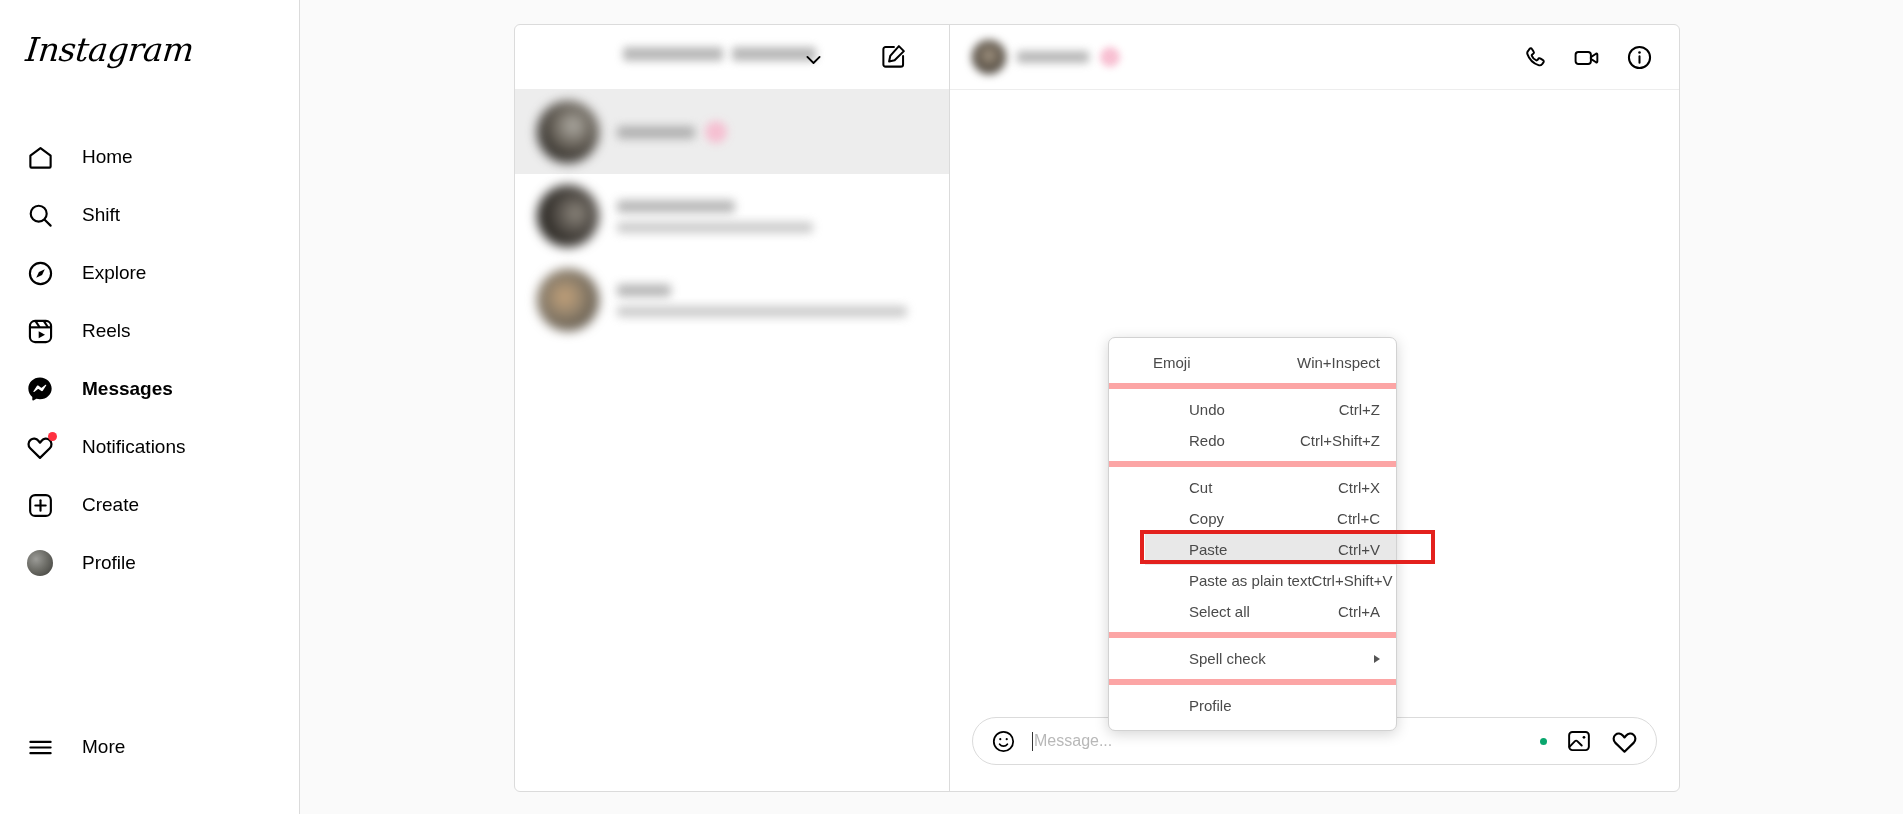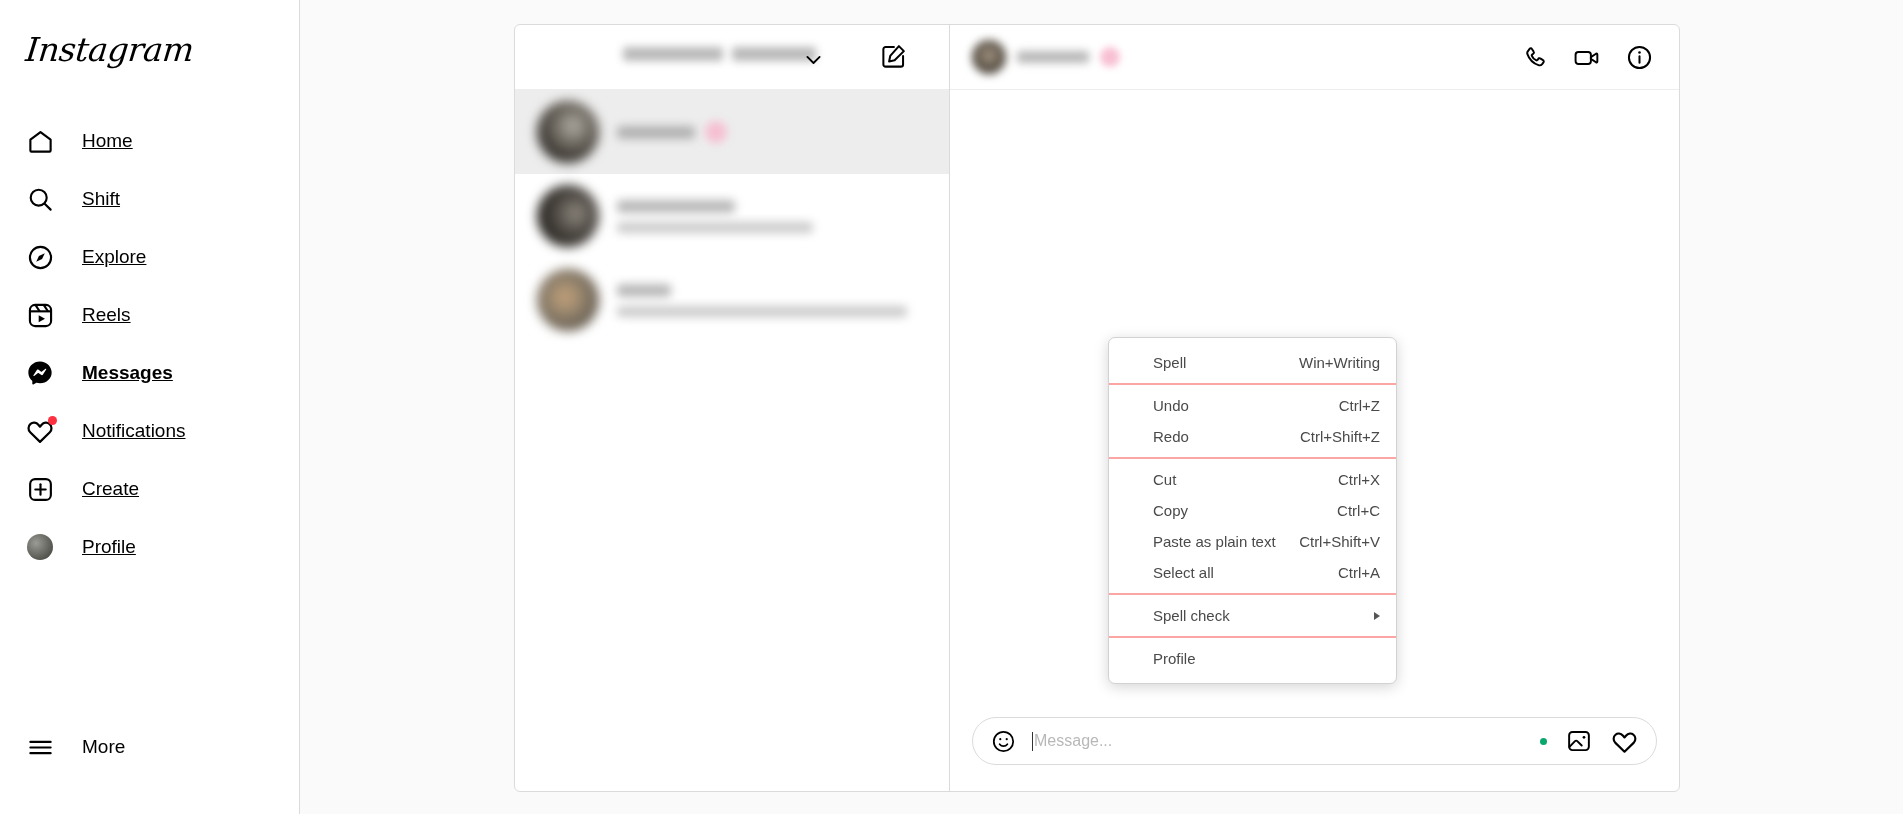--- a/index.html
+++ b/index.html
@@ -18,21 +18,21 @@
     background: #ffffff;
     border-right: 1px solid #dbdbdb;
   }
   .ig-logo {
     position: absolute; left: 26px; top: 30px;
     font-family: "DejaVu Serif", serif;
     font-size: 33px; font-style: italic; font-weight: 400;
     letter-spacing: -0.5px; color: #000;
     transform: skewX(-6deg);
   }
-  .nav { position: absolute; left: 0; top: 112px; width: 352px; text-decoration: underline; }
+  .nav { position: absolute; left: 0; top: 128px; width: 352px; }
   .nav-item {
     display: flex; align-items: center;
     height: 58px; padding-left: 24px;
     cursor: pointer;
   }
   .nav-item .ico {
     width: 32px; height: 32px;
     display: flex; align-items: center; justify-content: center;
     position: relative; flex: none;
   }
@@ -161,21 +161,21 @@
     width: 289px;
     background: #fff;
     border: 1px solid #d2d2d2;
     border-radius: 7px;
     box-shadow: 0 3px 14px rgba(0,0,0,0.17);
     padding: 4px 0;
     font-family: "Liberation Sans", sans-serif;
     z-index: 50;
   }
   .ctx-group { padding: 5px 0; }
-  .ctx-group + .ctx-group { border-top: 2px solid #fca5a5; }
+  .ctx-group + .ctx-group { border-top: 6px solid #fca5a5; padding-left: 36px; }
   .ctx-item {
     height: 31px;
     display: flex; align-items: center;
     padding: 0 16px 0 44px;
     font-size: 15px; color: #4a4a4a;
     cursor: pointer; position: relative;
   }
   .ctx-item .ci-label { flex: none; }
   .ctx-item .ci-accel {
     margin-left: auto; color: #4a4a4a; font-size: 15px;
@@ -418,22 +418,22 @@
         </div>
       </div>
     </div>
   </div>
 
   <div class="ctx-menu">
 
     <div class="ctx-group">
       <div class="ctx-item-wrap">
         <div class="ctx-item">
-          <span class="ci-label">Spell</span>
-          <span class="ci-accel">Win+Writing</span>
+          <span class="ci-label">Emoji</span>
+          <span class="ci-accel">Win+Inspect</span>
         </div>
       </div>
     </div>
 
     <div class="ctx-group">
       <div class="ctx-item">
         <span class="ci-label">Undo</span>
         <span class="ci-accel">Ctrl+Z</span>
       </div>
       <div class="ctx-item">
@@ -444,20 +444,27 @@
 
     <div class="ctx-group">
       <div class="ctx-item">
         <span class="ci-label">Cut</span>
         <span class="ci-accel">Ctrl+X</span>
       </div>
       <div class="ctx-item">
         <span class="ci-label">Copy</span>
         <span class="ci-accel">Ctrl+C</span>
       </div>
+      <div class="ctx-item-wrap">
+        <div class="ctx-item highlight">
+          <span class="ci-label">Paste</span>
+          <span class="ci-accel">Ctrl+V</span>
+        </div>
+        <div class="red-box"></div>
+      </div>
       <div class="ctx-item">
         <span class="ci-label">Paste as plain text</span>
         <span class="ci-accel">Ctrl+Shift+V</span>
       </div>
       <div class="ctx-item">
         <span class="ci-label">Select all</span>
         <span class="ci-accel">Ctrl+A</span>
       </div>
     </div>
 

